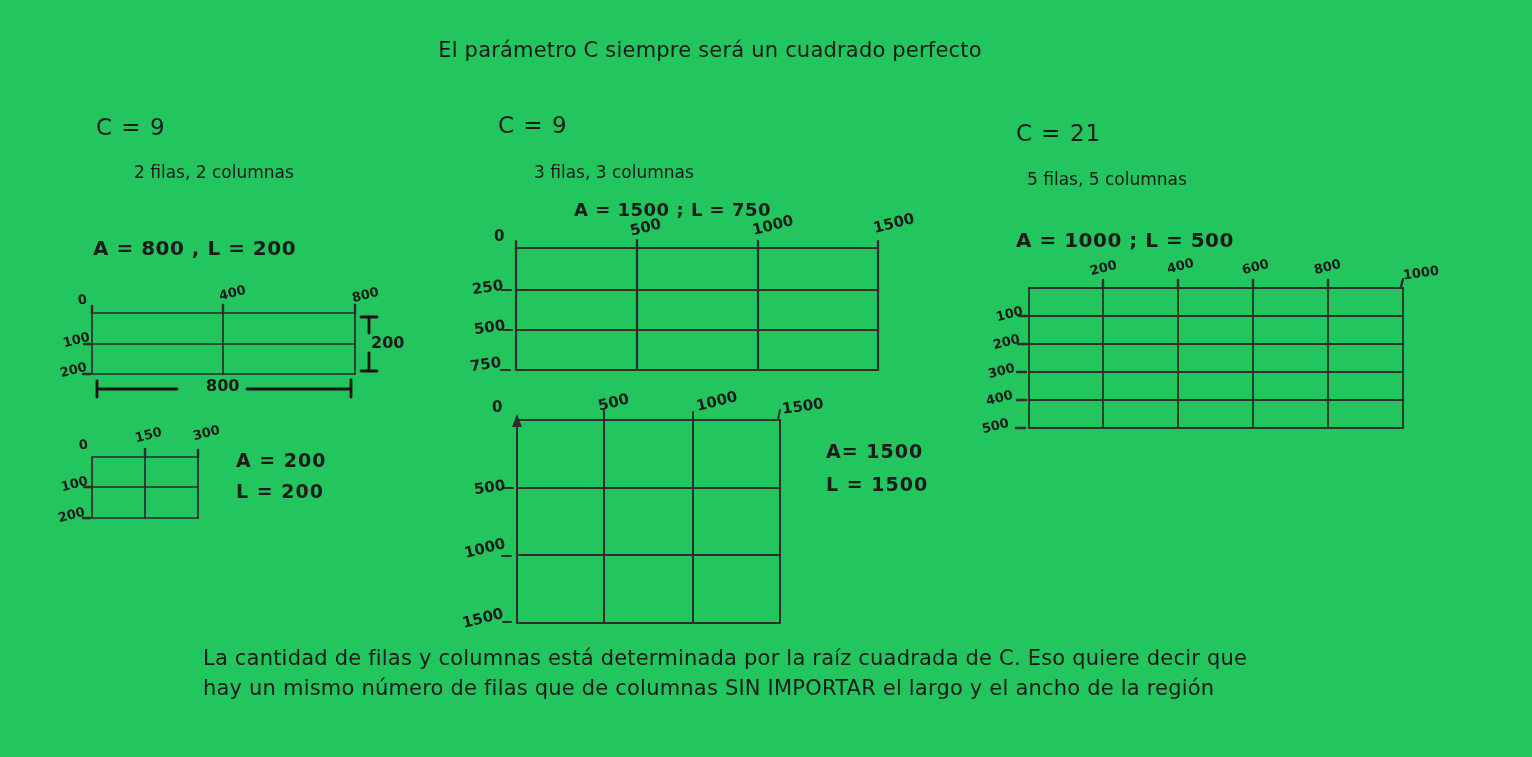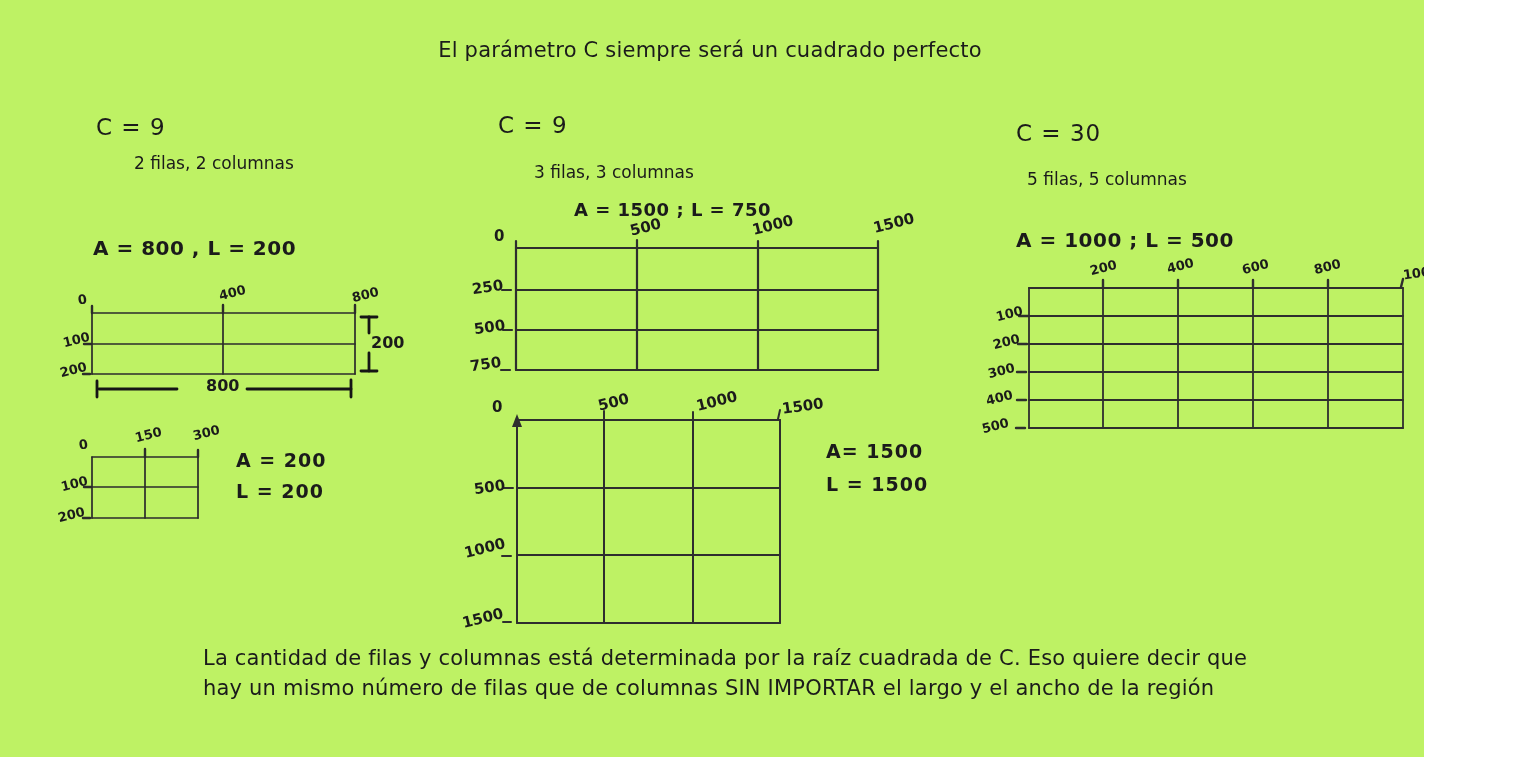--- a/index.html
+++ b/index.html
@@ -1,16 +1,16 @@
 <!DOCTYPE html>
 <html><head>
 <meta charset="utf-8">
 <style>
   html,body{margin:0;padding:0;background:#ffffff;}
-  .canvas{position:relative;width:1424px;height:757px;background:#bef264;overflow:hidden;
+  .canvas{position:relative;width:1532px;height:757px;background:#22c55e;overflow:hidden;
           font-family:"DejaVu Sans",sans-serif;color:#1b1b1b;}
   svg.drawing{position:absolute;left:0;top:0;}
   .lbl{position:absolute;white-space:nowrap;line-height:1.15;color:#1b1b1b;
        font-family:"DejaVu Sans",sans-serif;}
   .title{font-size:21px;text-align:center;letter-spacing:.2px;}
   .heading{font-size:23px;letter-spacing:1px;}
   .sub{font-size:17px;}
   .params{font-size:20px;font-weight:700;letter-spacing:.5px;}
   .params-m{font-size:18px;font-weight:700;letter-spacing:.5px;}
   .ax{font-size:13px;font-weight:700;}
@@ -123,21 +123,21 @@
         <line x1="1018" y1="344" x2="1027" y2="344" stroke-width="2.4"></line>
         <line x1="1017" y1="372" x2="1026" y2="372" stroke-width="2.4"></line>
         <line x1="1017" y1="400" x2="1026" y2="400" stroke-width="2.4"></line>
         <line x1="1016" y1="428" x2="1025" y2="428" stroke-width="2.4"></line>
     </g>
   </svg>
 
   <div class="lbl title" style="left:280px;top:38px;width:860px;">El parámetro C siempre será un cuadrado perfecto</div>
 
   <div class="lbl heading" style="left:96px;top:114px;">C = 9</div>
-  <div class="lbl sub" style="left:134px;top:154px;">2 filas, 2 columnas</div>
+  <div class="lbl sub" style="left:134px;top:163px;">2 filas, 2 columnas</div>
   <div class="lbl params" style="left:93px;top:237px;">A = 800 ,   L = 200</div>
 
   <div class="lbl ax tilt-s" style="left:78px;top:293px;">0</div>
   <div class="lbl ax tilt" style="left:219px;top:286px;">400</div>
   <div class="lbl ax tilt" style="left:352px;top:288px;">800</div>
   <div class="lbl ax tilt" style="left:63px;top:333px;">100</div>
   <div class="lbl ax tilt" style="left:60px;top:363px;">200</div>
   <div class="lbl dim" style="left:371px;top:334px;">200</div>
   <div class="lbl dim" style="left:206px;top:377px;">800</div>
 
@@ -164,21 +164,21 @@
   <div class="lbl ax-m" style="left:492px;top:399px;">0</div>
   <div class="lbl ax-m tilt" style="left:598px;top:394px;">500</div>
   <div class="lbl ax-m tilt" style="left:696px;top:393px;">1000</div>
   <div class="lbl ax-m tilt-s" style="left:782px;top:398px;">1500</div>
   <div class="lbl ax-m tilt-s" style="left:474px;top:479px;">500</div>
   <div class="lbl ax-m tilt" style="left:464px;top:540px;">1000</div>
   <div class="lbl ax-m tilt" style="left:462px;top:610px;">1500</div>
   <div class="lbl side" style="left:826px;top:441px;">A= 1500</div>
   <div class="lbl side" style="left:826px;top:474px;">L = 1500</div>
 
-  <div class="lbl heading" style="left:1016px;top:120px;">C = 30</div>
+  <div class="lbl heading" style="left:1016px;top:120px;">C = 21</div>
   <div class="lbl sub" style="left:1027px;top:170px;">5 filas, 5 columnas</div>
   <div class="lbl params" style="left:1016px;top:229px;">A = 1000  ;   L = 500</div>
 
   <div class="lbl ax tilt" style="left:1090px;top:261px;">200</div>
   <div class="lbl ax tilt" style="left:1167px;top:259px;">400</div>
   <div class="lbl ax tilt" style="left:1242px;top:260px;">600</div>
   <div class="lbl ax tilt" style="left:1314px;top:260px;">800</div>
   <div class="lbl ax tilt-s" style="left:1403px;top:266px;">1000</div>
   <div class="lbl ax tilt" style="left:996px;top:307px;">100</div>
   <div class="lbl ax tilt" style="left:993px;top:335px;">200</div>

